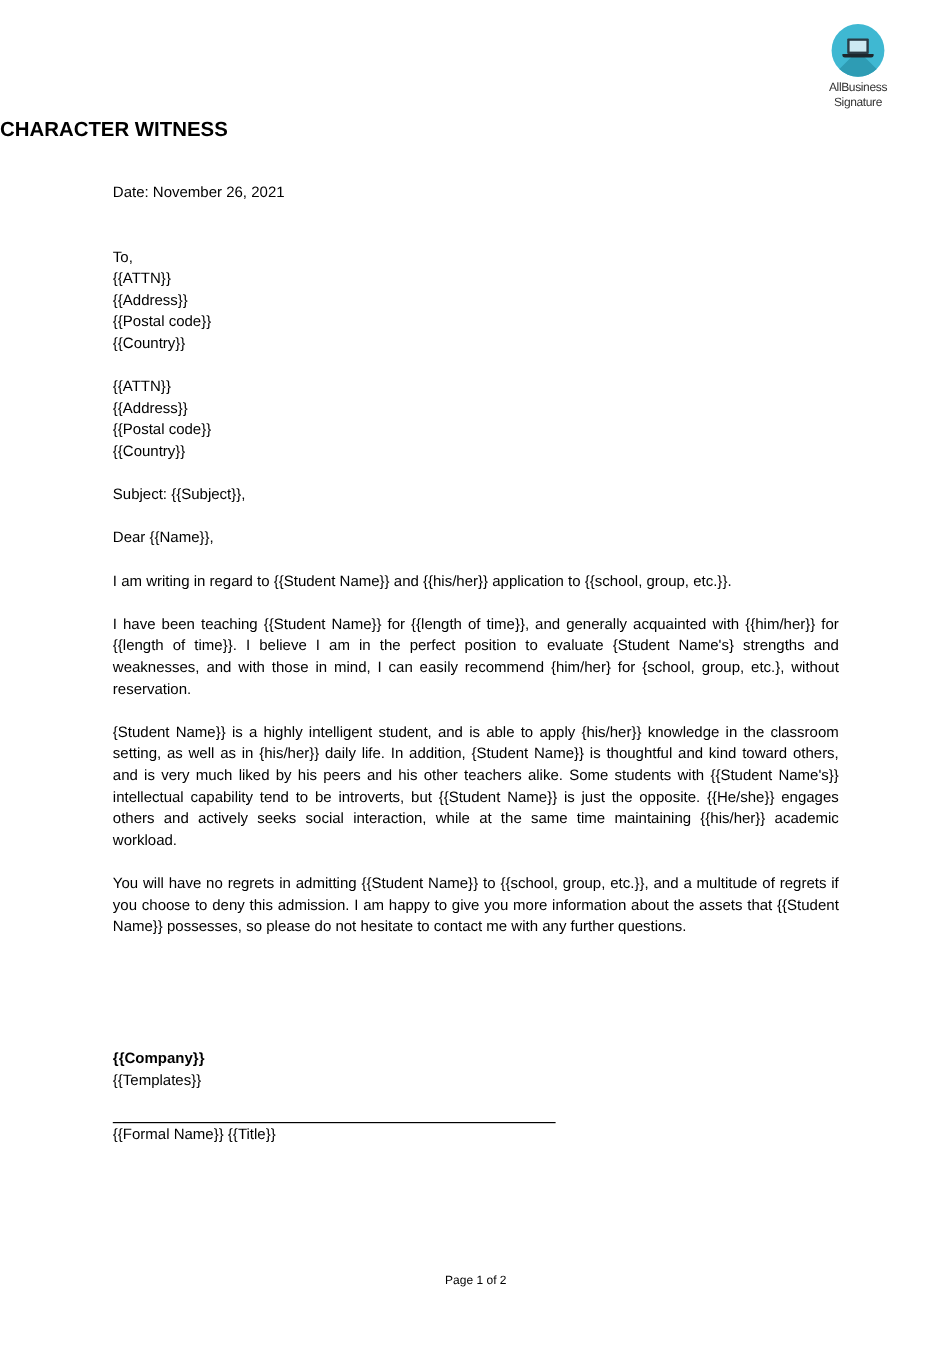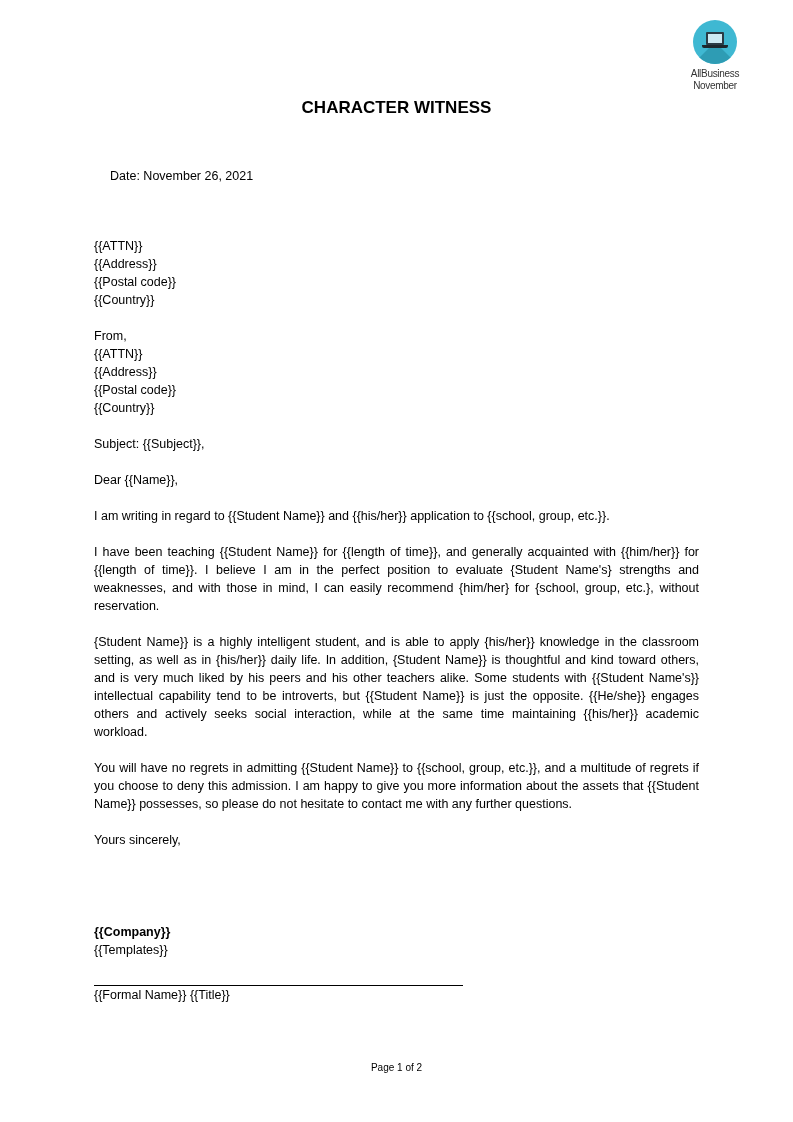--- a/index.html
+++ b/index.html
@@ -24,25 +24,25 @@
   .laptop-screen::after {
     content: ""; position: absolute; left: 2px; top: 2px; width: 14px; height: 9px; background: #cde9f2;
   }
   .laptop-base {
     position: absolute; left: 9px; top: 25px; width: 26px; height: 3px; background: #1d272d; border-radius: 0 0 2px 2px;
   }
   .logo-text {
     font-size: 10px; line-height: 12px; color: #333; margin-top: 4px; letter-spacing: -0.3px;
   }
   .title {
-    position: absolute; left: 0; width: 793px; top: 98px; text-align: center;
+    position: absolute; left: 0; width: 793px; top: 98px; 
     font-weight: bold; font-size: 17px;
   }
   .content { position: absolute; left: 94px; top: 151px; width: 605px; line-height: 18px; }
-  .block { margin: 16px; }
+  .block { margin: 0; }
   .gap { height: 18px; }
   .gap2 { height: 36px; }
   p.just { text-align: justify; margin: 0; }
   .bold { font-weight: bold; margin-top: 28px; }
   .sig-line {
     border-top: 1px solid #000; width: 369px; margin-top: 26px;
   }
   .footer {
     position: absolute; top: 1062px; left: 0; width: 793px; text-align: center; font-size: 10px;
   }
@@ -51,40 +51,40 @@
 <body>
 
 <div class="logo">
   <div class="logo-circle">
     <div class="logo-shadow"></div>
     <div class="laptop-screen"></div>
     <div class="laptop-base"></div>
   </div>
   <div class="logo-text">
     <div>AllBusiness</div>
-    <div>November</div>
+    <div>Signature</div>
   </div>
 </div>
 
 <div class="title">CHARACTER WITNESS</div>
 
 <div class="content">
   <div class="block">Date:  November 26, 2021</div>
   <div class="gap2"></div>
 
   <div>
+    <div>To,</div>
     <div>{{ATTN}}</div>
     <div>{{Address}}</div>
     <div>{{Postal code}}</div>
     <div>{{Country}}</div>
   </div>
   <div class="gap"></div>
 
   <div>
-    <div>From,</div>
     <div>{{ATTN}}</div>
     <div>{{Address}}</div>
     <div>{{Postal code}}</div>
     <div>{{Country}}</div>
   </div>
   <div class="gap"></div>
 
   <div>Subject: {{Subject}},</div>
   <div class="gap"></div>
   <div>Dear {{Name}},</div>
@@ -92,21 +92,20 @@
 
   <p class="just">I am writing in regard to {{Student Name}} and {{his/her}} application to {{school, group, etc.}}.</p>
   <div class="gap"></div>
   <p class="just">I have been teaching {{Student Name}} for {{length of time}}, and generally acquainted with {{him/her}} for {{length of time}}. I believe I am in the perfect position to evaluate {Student Name's} strengths and weaknesses, and with those in mind, I can easily recommend {him/her} for {school, group, etc.}, without reservation.</p>
   <div class="gap"></div>
   <p class="just">{Student Name}} is a highly intelligent student, and is able to apply {his/her}} knowledge in the classroom setting, as well as in {his/her}} daily life. In addition, {Student Name}} is thoughtful and kind toward others, and is very much liked by his peers and his other teachers alike. Some students with {{Student Name's}} intellectual capability tend to be introverts, but {{Student Name}} is just the opposite. {{He/she}} engages others and actively seeks social interaction, while at the same time maintaining {{his/her}} academic workload.</p>
   <div class="gap"></div>
   <p class="just">You will have no regrets in admitting {{Student Name}} to {{school, group, etc.}}, and a multitude of regrets if you choose to deny this admission. I am happy to give you more information about the assets that {{Student Name}} possesses, so please do not hesitate to contact me with any further questions.</p>
   <div class="gap"></div>
 
-  <div>Yours sincerely,</div>
   <div class="gap2"></div>
   <div class="gap" style="height:10px"></div>
 
   <div class="bold">{{Company}}</div>
   <div>{{Templates}}</div>
   <div class="sig-line"></div>
   <div>{{Formal Name}} {{Title}}</div>
 </div>
 
 <div class="footer">Page 1 of 2</div>

